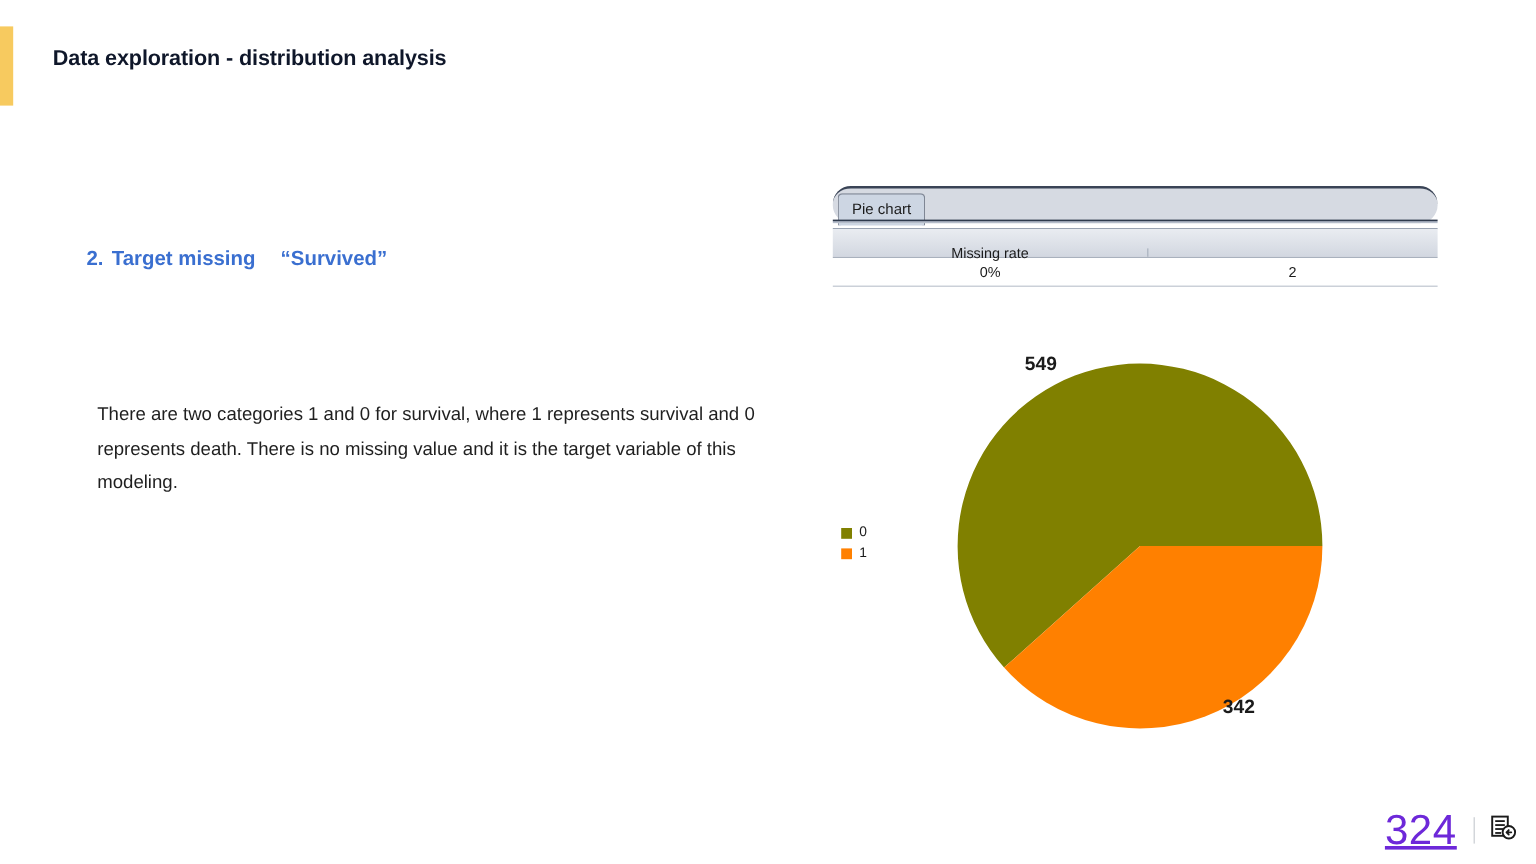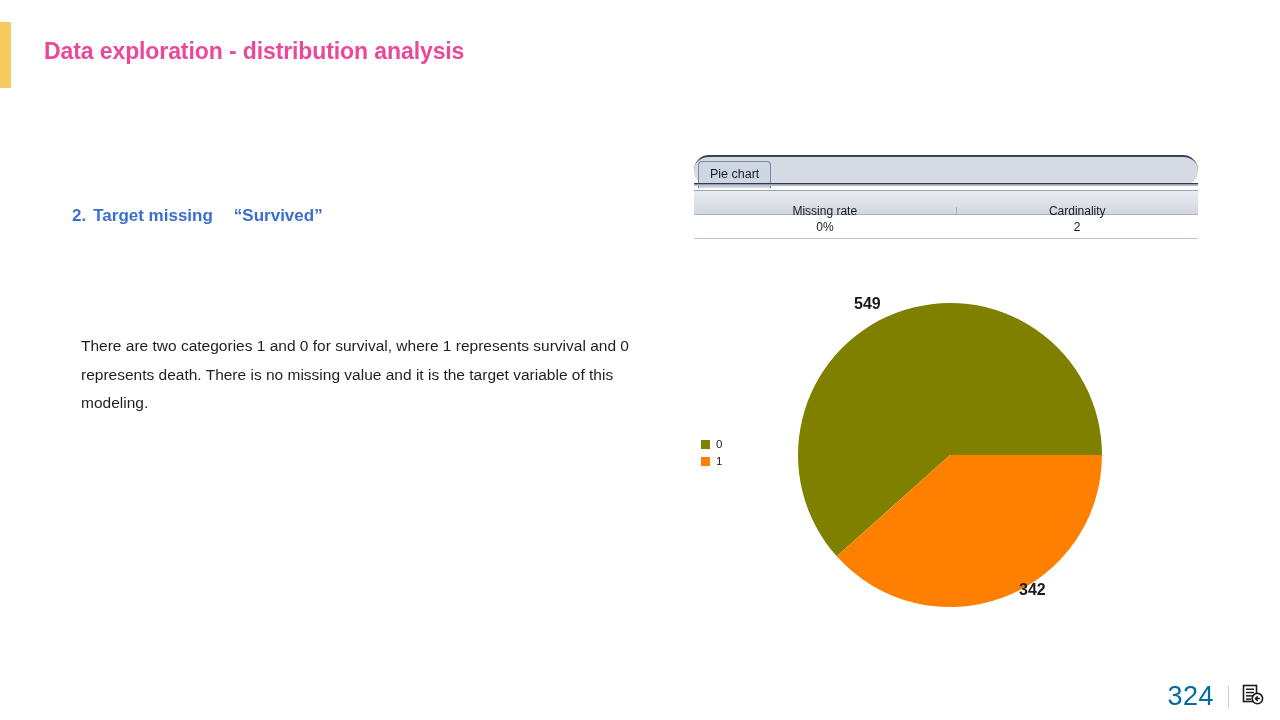--- a/index.html
+++ b/index.html
@@ -23,23 +23,23 @@
     left: 0;
     top: 22px;
     width: 11px;
     height: 66px;
     background: #f7ca5f;
   }
   .slide-title {
     position: absolute;
     left: 44px;
     top: 38px;
-    font-size: 23px;
+    font-size: 18px;
     font-weight: bold;
-    color: #ec4899;
+    color: #0f172a;
     letter-spacing: -0.1px;
     white-space: nowrap;
   }
 
   
   .subheading {
     position: absolute;
     left: 72px;
     top: 206px;
     font-size: 17px;
@@ -185,24 +185,25 @@
 
   
   .footer {
     position: absolute;
     right: 16px;
     bottom: 8px;
     display: flex;
     align-items: center;
   }
   .page-number {
-    font-size: 27px;
-    color: #0369a1;
+    font-size: 35px;
+    color: #6d28d9;
     font-weight: 300;
     letter-spacing: 0.5px;
+    text-decoration: underline;
   }
   .footer-divider {
     width: 1px;
     height: 22px;
     background: #c9ccd2;
     margin: 0 13px 0 14px;
   }
   .footer-icon { display: block; }
 </style>
 </head>
@@ -220,21 +221,20 @@
 <div class="shot">
 
   <div class="tabstrip">
     <div class="tab">Pie chart</div>
     <div class="tab-underline"></div>
   </div>
 
   <div class="meta-table">
     <div class="meta-head">
       <div class="cell first">Missing rate</div>
-      <div class="cell second">Cardinality</div>
     </div>
     <div class="meta-row">
       <div class="cell first">0%</div>
       <div class="cell second">2</div>
     </div>
   </div>
 </div>
 
 <div class="chart-area">
 

